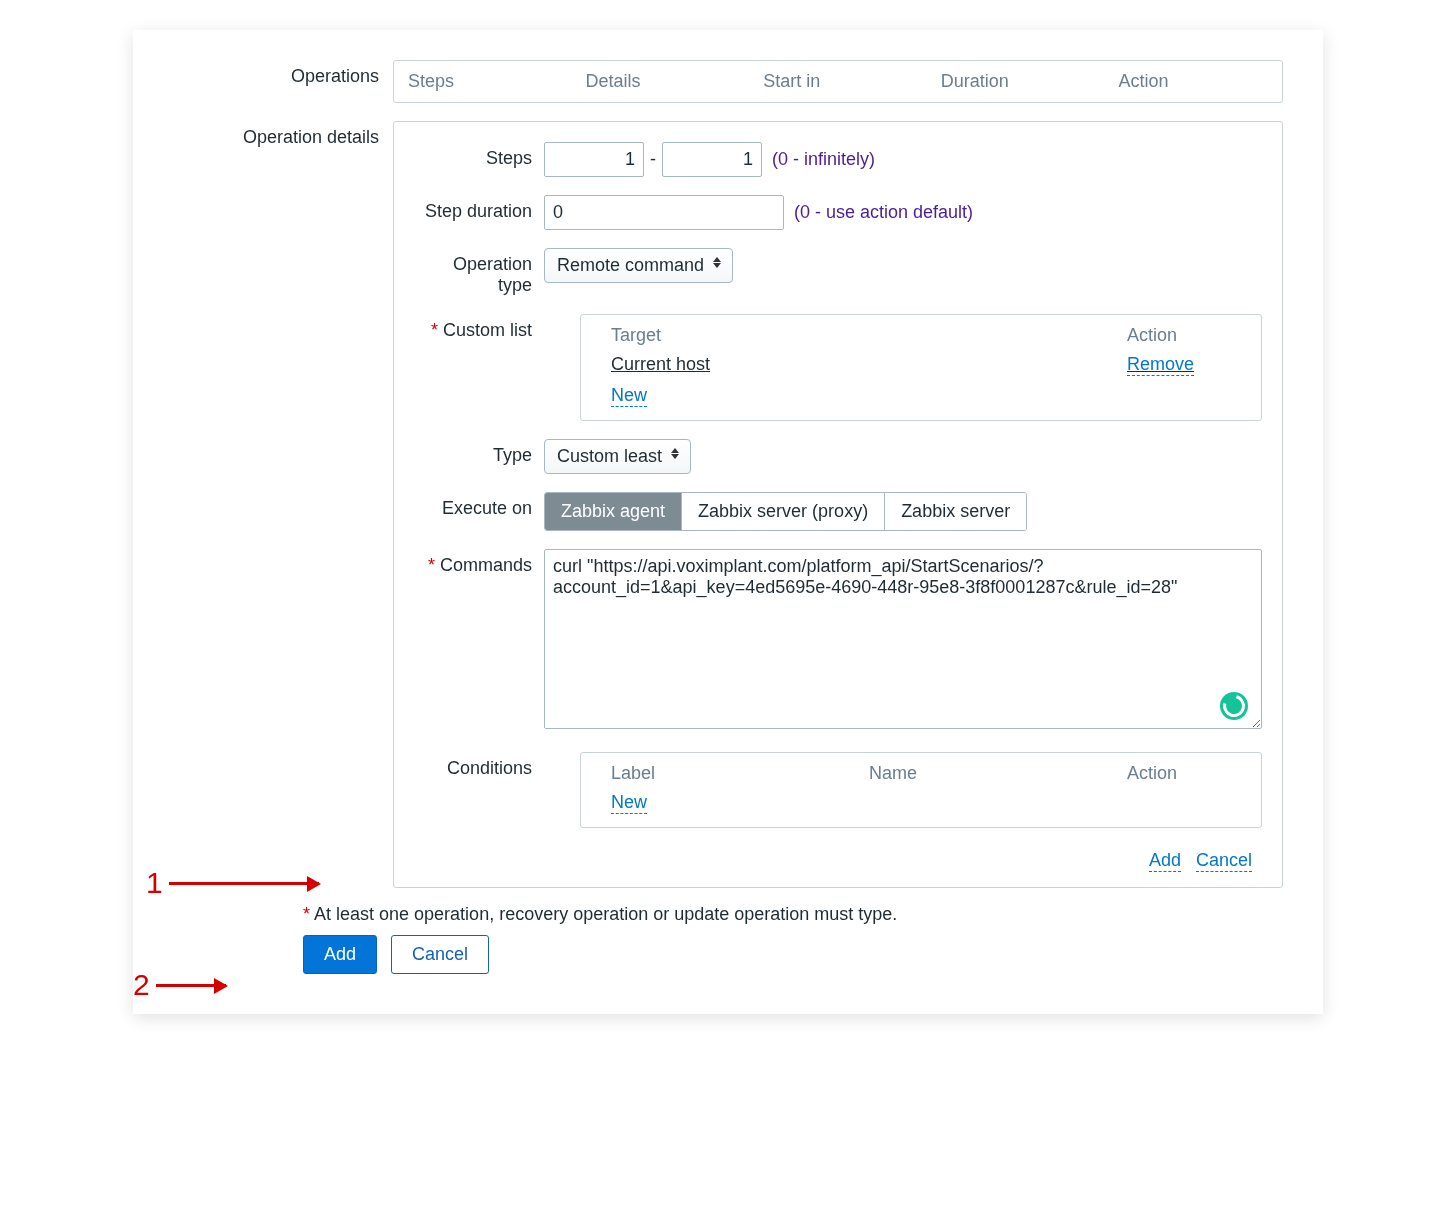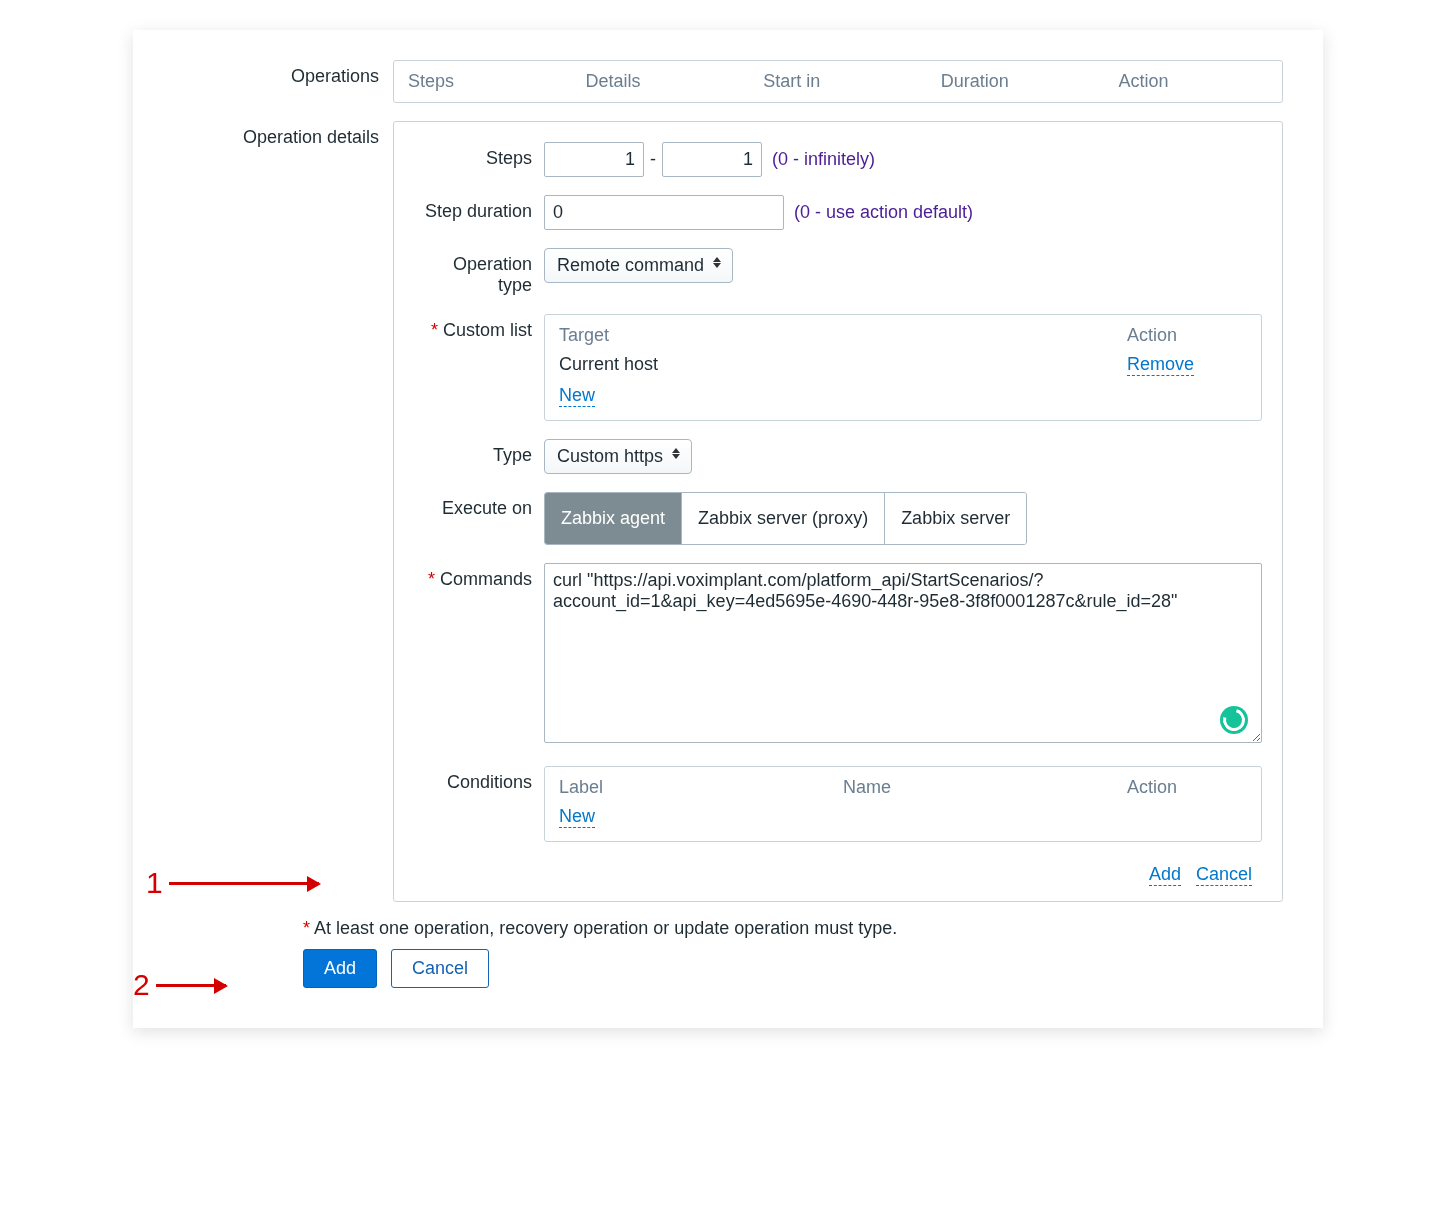--- a/index.html
+++ b/index.html
@@ -85,38 +85,39 @@
     display: inline-flex; flex-direction: column; gap:1px;
     align-items: center; justify-content: center;
   }
   .caret::before { content:""; border-left:4px solid transparent; border-right:4px solid transparent; border-bottom:5px solid #333; }
   .caret::after  { content:""; border-left:4px solid transparent; border-right:4px solid transparent; border-top:5px solid #333; }
   
   .sub-box {
     border: 1px solid #c9d3da;
     border-radius: 3px;
     width: 100%;
-    padding: 10px 14px 14px 14px;
+    padding: 10px 14px 14px 30px;
+    margin-left: 36px;
   }
   .sub-head { display: flex; color:#6b7e90; margin-bottom: 8px; }
   .sub-head > div { flex:1; }
   .sub-head > div.act { flex: 0 0 120px; }
-  .sub-row { display: flex; margin-bottom: 10px; }
+  .sub-row { display: flex; margin-bottom: 10px; text-decoration: underline; }
   .sub-row > div { flex:1; }
   .sub-row > div.act { flex: 0 0 120px; }
   .link {
     color: #0277cc;
     border-bottom: 1px dashed #0277cc;
     cursor: pointer;
     padding-bottom: 1px;
   }
   
   .seg { display: inline-flex; border: 1px solid #a9b7c2; border-radius: 3px; overflow: hidden; }
   .seg > div {
-    padding: 15px 16px;
+    padding: 8px 16px;
     border-right: 1px solid #a9b7c2;
     cursor: pointer;
     color: #1f2c33;
     background: #fff;
   }
   .seg > div:last-child { border-right: none; }
   .seg > div.active { background: #7d8b93; color: #fff; }
   
   .cmd-area {
     width: 100%;
@@ -265,21 +266,21 @@
               </div>
               <div><span class="link">New</span></div>
             </div>
           </div>
         </div>
 
         <div class="inner-row">
           <div class="inner-label">Type</div>
           <div class="inner-content">
             <div class="sel">
-              <span>Custom https</span>
+              <span>Custom least</span>
               <span class="caret"></span>
             </div>
           </div>
         </div>
 
         <div class="inner-row">
           <div class="inner-label">Execute on</div>
           <div class="inner-content">
             <div class="seg">
               <div class="active">Zabbix agent</div>

